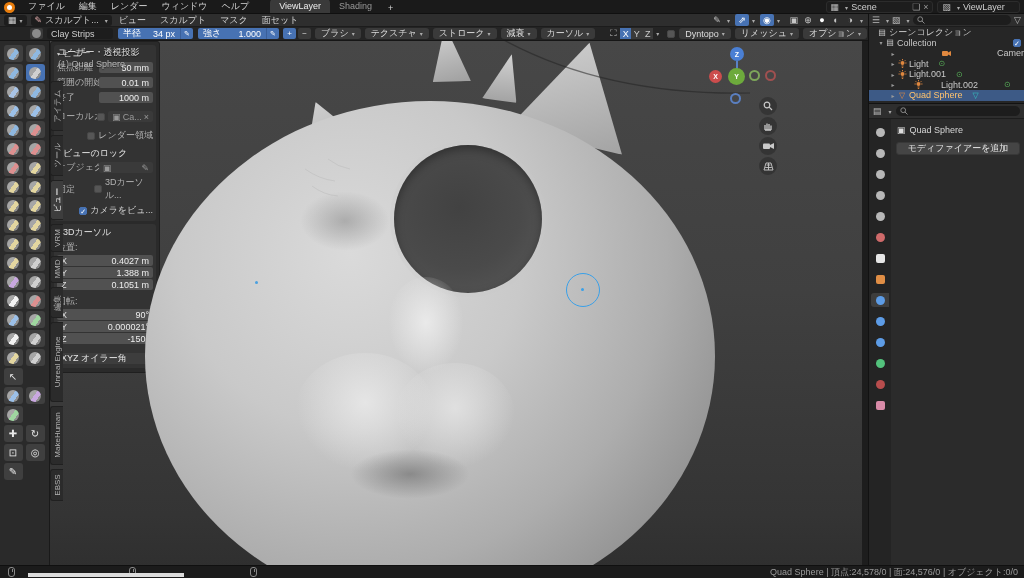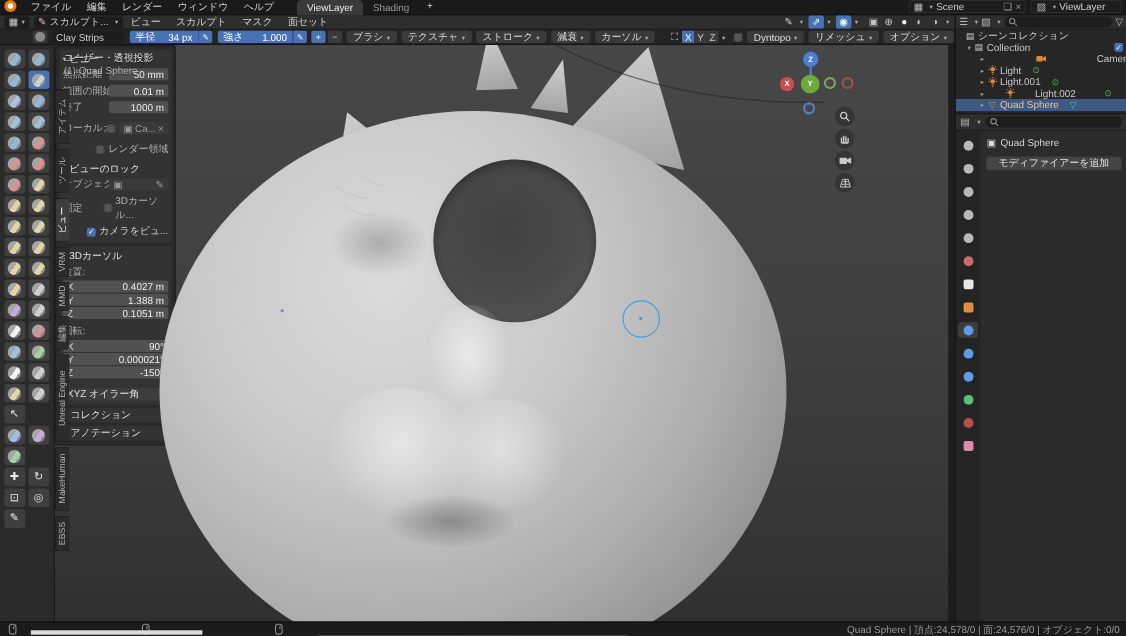--- a/index.html
+++ b/index.html
@@ -3,21 +3,21 @@
 <meta charset="utf-8">
 <style>
 *{margin:0;padding:0;box-sizing:border-box}
 html,body{background:#111}
 #app{position:relative;width:1024px;height:578px;background:#1d1d1d;overflow:hidden;
   font-family:"Liberation Sans",sans-serif;font-size:9px;color:#cfcfcf;-webkit-font-smoothing:antialiased}
 .abs{position:absolute}
 .row{display:flex;align-items:center}
 .caret{font-size:6px;color:#aaa;margin-left:3px}
 
-#topbar{left:0;top:0;width:1024px;height:14px;background:#1a1a1a;display:flex;align-items:flex-start;border-bottom:1px solid #101010}
+#topbar{left:0;top:0;width:1024px;height:14px;background:#1a1a1a;display:flex;align-items:flex-end;border-bottom:1px solid #101010}
 .menu-item{padding:0 7px;color:#d5d5d5}
 .wtab{padding:0 9px;height:14px;line-height:14px;color:#999;border-radius:4px 4px 0 0}
 .wtab.active{background:#3a3a3a;color:#eee}
 #blender-logo{width:11px;height:11px;border-radius:50%;background:#e87d0d;margin:0 6px 0 4px;position:relative}
 #blender-logo:after{content:"";position:absolute;left:3px;top:3px;width:5px;height:5px;border-radius:50%;background:#fff}
 .tb-widget{display:flex;align-items:center;background:#1d1d1d;border:1px solid #2c2c2c;border-radius:3px;height:12px;padding:0 4px;gap:3px}
 
 #vp-header{left:0;top:14px;width:868px;height:13px;background:#2e2e2e;display:flex;align-items:center;border-bottom:1px solid #1c1c1c}
 #tool-row{left:0;top:27px;width:868px;height:14px;background:#242424;display:flex;align-items:center;border-bottom:1px solid #161616}
 .hbtn{display:flex;align-items:center;background:#1d1d1d;border-radius:3px;height:11px;padding:0 4px;margin-left:4px}
@@ -530,30 +530,20 @@
               <span class="ax">Z</span>
               <span class="val">-150°</span>
             </div>
           </div>
         <div class="ddfield">
           <span>XYZ オイラー角</span>
           <span class="caret" style="margin-left:auto">▾</span>
         </div>
       </div>
 
-      <div id="collapsed-panels">
-          <div class="collapsed">
-            <span class="tri" style="font-size: 6px;">▸</span>
-            <span>コレクション</span>
-          </div>
-          <div class="collapsed">
-            <span class="tri" style="font-size: 6px;">▸</span>
-            <span>アノテーション</span>
-          </div>
-        </div>
     </div>
 
     <div id="side-tabs">
         <div class="vtab" style="top: 40px; height: 50px;">
           <span>アイテム</span>
         </div>
         <div class="vtab" style="top: 94px; height: 40.5px;">
           <span>ツール</span>
         </div>
         <div class="vtab active" style="top: 138.5px; height: 40.5px;">

